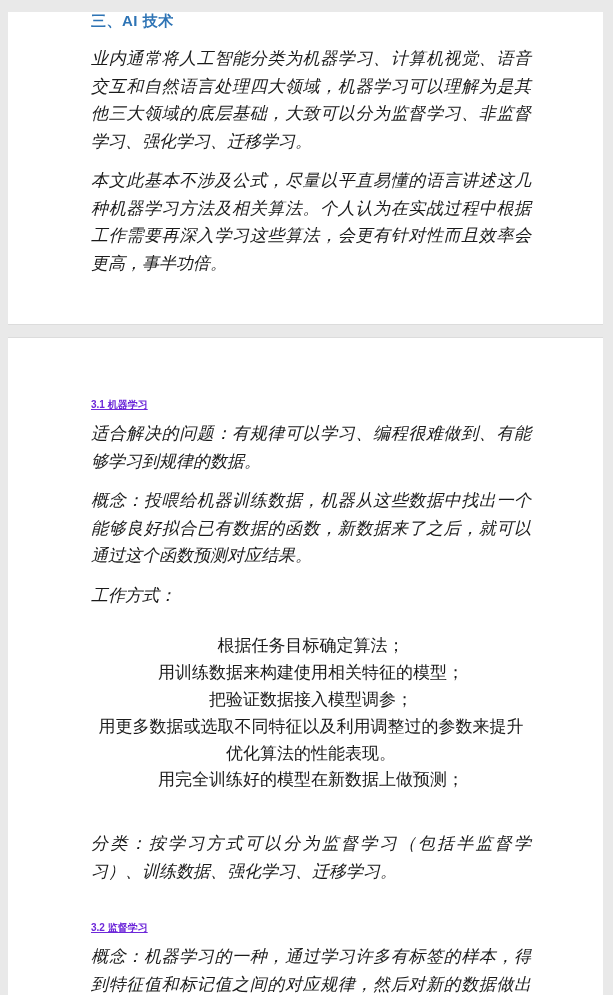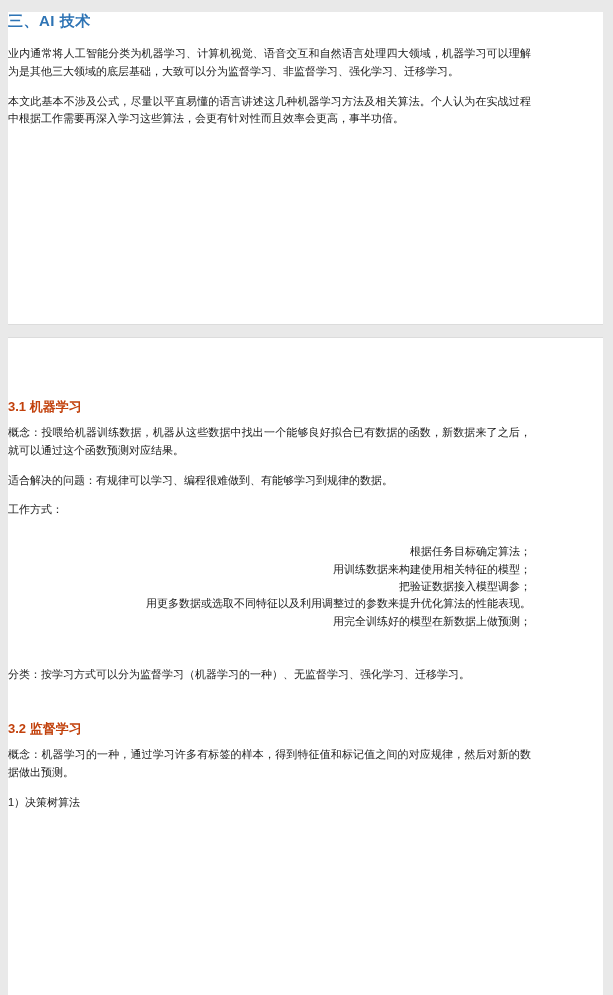--- a/index.html
+++ b/index.html
@@ -29,54 +29,57 @@
     height: 12px;
     background: #e9e9e9;
   }
   .page-2 {
     width: 595px;
     margin: 0 auto 0 8px;
     height: 668px;
     border-top: 1px solid #dcdcdc;
   }
   .content {
+    padding-left: 83px;
     padding-right: 72px;
   }
   h2.section-title {
     font-size: 15px;
     color: #2e74b5;
     font-weight: bold;
     margin: 12px 0 14px 0;
     letter-spacing: 0.5px;
   }
   h3.sub-title {
-    font-size: 13px;
-    color: #c2410c;
+    font-size: 10px;
+    color: #6d28d9;
     font-weight: bold;
     margin: 0 0 8px 0;
+    text-decoration: underline;
   }
   p.body {
-    font-size: 11px;
+    font-size: 17px;
     color: #1a1a1a;
     line-height: 1.62;
     margin: 0 0 12px 0;
     text-align: justify;
     text-justify: inter-ideograph;
+    font-style: italic;
   }
   .spacer-md { height: 24px; }
   .spacer-sm { height: 12px; }
   .list-block {
     margin: 0 0 12px 0;
   }
   .list-block p {
-    font-size: 11px;
+    font-size: 17px;
     color: #1a1a1a;
     line-height: 1.58;
     margin: 0;
-    text-align: right;
+    text-align: center;
   }
   .p2-top { height: 60px; }
 </style>
 </head>
 <body>
 
 <div class="page page-1">
   <div class="content">
     <h2 class="section-title">三、AI 技术</h2>
     <p class="body">业内通常将人工智能分类为机器学习、计算机视觉、语音交互和自然语言处理四大领域，机器学习可以理解为是其他三大领域的底层基础，大致可以分为监督学习、非监督学习、强化学习、迁移学习。</p>
@@ -84,37 +87,37 @@
   </div>
 </div>
 
 <div class="gap"></div>
 
 <div class="page page-2">
   <div class="p2-top"></div>
   <div class="content">
 
     <h3 class="sub-title">3.1 机器学习</h3>
+    <p class="body">适合解决的问题：有规律可以学习、编程很难做到、有能够学习到规律的数据。</p>
     <p class="body">概念：投喂给机器训练数据，机器从这些数据中找出一个能够良好拟合已有数据的函数，新数据来了之后，就可以通过这个函数预测对应结果。</p>
-    <p class="body">适合解决的问题：有规律可以学习、编程很难做到、有能够学习到规律的数据。</p>
     <p class="body">工作方式：</p>
 
     <div class="spacer-sm"></div>
 
     <div class="list-block">
       <p>根据任务目标确定算法；</p>
       <p>用训练数据来构建使用相关特征的模型；</p>
       <p>把验证数据接入模型调参；</p>
       <p>用更多数据或选取不同特征以及利用调整过的参数来提升优化算法的性能表现。</p>
       <p>用完全训练好的模型在新数据上做预测；</p>
     </div>
 
     <div class="spacer-md"></div>
 
-    <p class="body">分类：按学习方式可以分为监督学习（机器学习的一种）、无监督学习、强化学习、迁移学习。</p>
+    <p class="body">分类：按学习方式可以分为监督学习（包括半监督学习）、训练数据、强化学习、迁移学习。</p>
 
     <div class="spacer-md"></div>
 
     <h3 class="sub-title">3.2 监督学习</h3>
     <p class="body">概念：机器学习的一种，通过学习许多有标签的样本，得到特征值和标记值之间的对应规律，然后对新的数据做出预测。</p>
     <p class="body">1）决策树算法</p>
 
   </div>
 </div>
 

